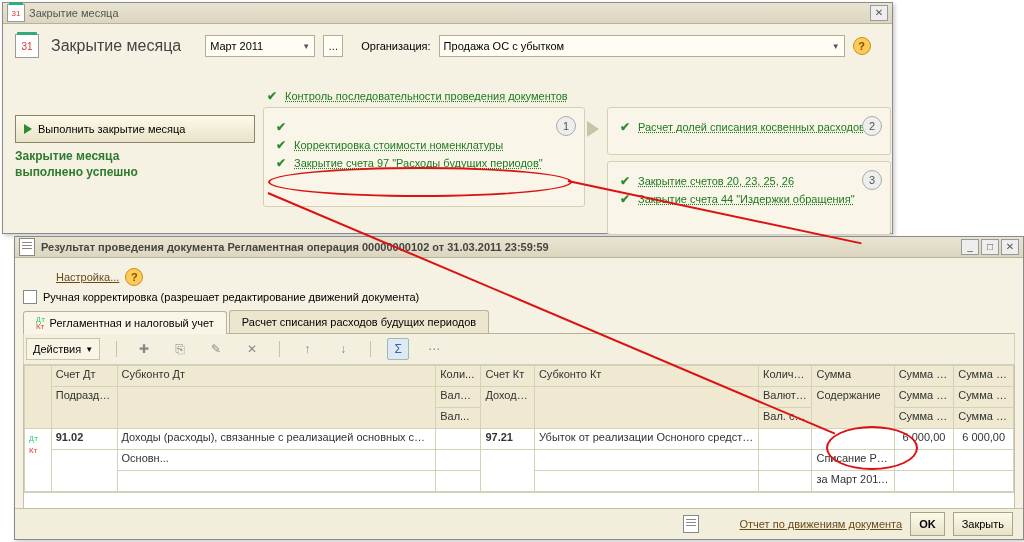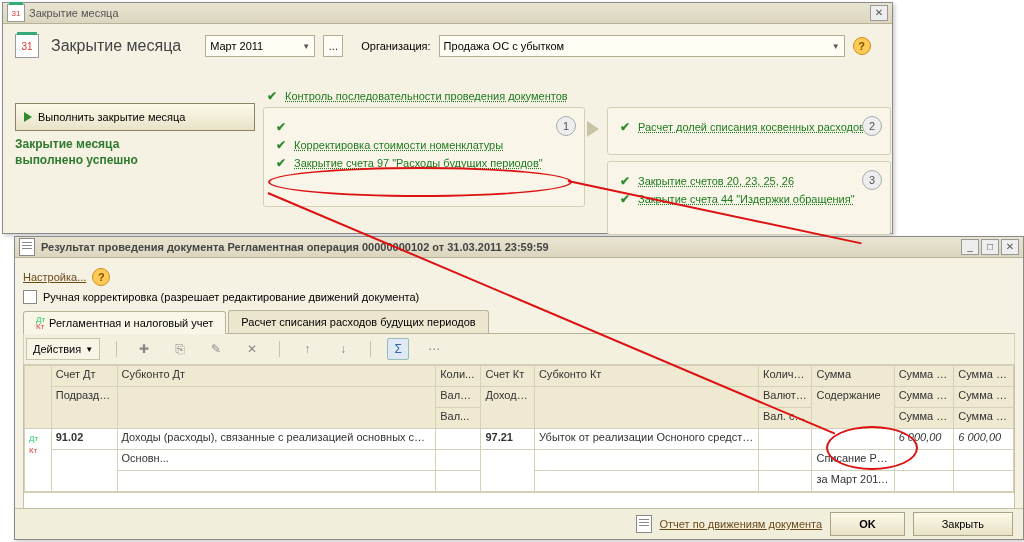--- a/index.html
+++ b/index.html
@@ -17,58 +17,58 @@
   .h-title { font-size:16px; color:#444; }
   .select { height:20px; border:1px solid #b3ad94; background:#fffdf4; display:flex; align-items:center; padding:0 4px; }
   .select .caret { margin-left:auto; font-size:8px; color:#555; }
   .dots-btn { width:18px; height:20px; border:1px solid #b3ad94; background:#fffdf4; display:flex; align-items:center; justify-content:center; font-size:10px; }
   .help-icon { width:16px; height:16px; border-radius:50%; background:#ffca55; border:1px solid #c98f1e; display:flex; align-items:center; justify-content:center; color:#7a5100; font-weight:bold; font-size:11px; }
 
   .link-row { display:flex; align-items:center; gap:6px; margin:4px 0; }
   .check { color:#2e8b2e; font-weight:bold; font-size:12px; width:14px; text-align:center; }
   a.green { color:#1e7a1e; text-decoration:underline dotted; cursor:pointer; }
   
-  .left-col { position:absolute; left:12px; top:100px; width:240px; }
+  .left-col { position:absolute; left:12px; top:112px; width:240px; }
   .big-btn { height:26px; border:1px solid #8a8468; background:linear-gradient(#fdfae9,#e8e2c7); display:flex; align-items:center; padding:0 8px; margin-bottom:6px; cursor:pointer; }
   .big-btn.play::before { content:""; border-left:8px solid #2e8b2e; border-top:5px solid transparent; border-bottom:5px solid transparent; margin-right:6px; }
   .status { color:#2e7a2e; font-weight:bold; font-size:12px; line-height:1.3; margin-top:6px; }
 
   .panel { position:absolute; border:1px solid #d5cfb5; background:#f9f6e9; border-radius:3px; padding:8px 10px; }
   .panel .num { position:absolute; right:8px; top:8px; width:18px; height:18px; border-radius:50%; background:#eee; border:1px solid #aaa; display:flex; align-items:center; justify-content:center; font-size:11px; color:#555; }
   .arrow-right { position:absolute; width:0; height:0; border-left:12px solid #c9c3a8; border-top:8px solid transparent; border-bottom:8px solid transparent; }
 
   .red-oval { position:absolute; border:2px solid #d11; border-radius:50%; background:transparent; pointer-events:none; }
   .red-line { position:absolute; background:#d11; height:1.5px; transform-origin:left center; pointer-events:none; }
 
   
   #win2 { left:14px; top:236px; width:1008px; height:302px; }
   .win2-body { padding:6px 8px; background:#f5f1e3; height:calc(100% - 20px - 30px); overflow:hidden; }
   .row-inline { display:flex; align-items:center; gap:6px; margin:4px 0; }
   .checkbox { width:12px; height:12px; border:1px solid #888; background:#fff; }
   .tabs { display:flex; border-bottom:1px solid #b8b298; margin-top:6px; }
   .tab { padding:4px 12px; border:1px solid #b8b298; border-bottom:none; background:#ece6cf; margin-right:2px; border-radius:3px 3px 0 0; cursor:pointer; display:flex; align-items:center; gap:4px; }
   .tab.active { background:#f9f6e8; position:relative; top:1px; }
   .dtKt { font-size:8px; line-height:7px; }
-  .dtKt .d { color:#2c6; } .dtKt .k { color:#d44; }
+  .dtKt .d { color:#2c6;font-family:Liberation Mono, monospace; } .dtKt .k { color:#d44; }
 
   .toolbar { display:flex; align-items:center; gap:14px; padding:4px 2px; border:1px solid #d5cfb5; border-top:none; background:#f4f0df; }
   .tbtn { width:20px; height:20px; border:1px solid transparent; display:flex; align-items:center; justify-content:center; color:#888; font-size:12px; border-radius:2px; }
   .actions-btn { padding:0 6px; height:20px; border:1px solid #c9c3a8; background:#f8f5e6; display:flex; align-items:center; gap:4px; }
   .tsep { width:1px; height:16px; background:#c9c3a8; margin:0 2px; }
 
   .grid { border:1px solid #c6c0a6; border-top:none; background:#fff; }
   .gh { background:#efe9d2; }
   table { border-collapse:collapse; width:100%; table-layout:fixed; }
   th, td { border:1px solid #d5d0b8; padding:2px 4px; font-size:11px; color:#333; vertical-align:top; height:16px; overflow:hidden; white-space:nowrap; text-overflow:ellipsis; }
   th { font-weight:normal; text-align:left; background:#efe9d2; }
-  td.num { text-align:left;font-style:italic; }
+  td.num { text-align:center; }
 
   .footer { position:absolute; bottom:0; left:0; right:0; height:30px; border-top:1px solid #c6c0a6; background:#f2eedc; display:flex; align-items:center; justify-content:flex-end; gap:8px; padding:0 10px; }
-  .foot-btn { height:22px; padding:0 28px; border:1px solid #a9a387; background:linear-gradient(#fdfae9,#e8e2c7); display:flex; align-items:center; cursor:pointer; }
-  a.brown { color:#6b4a17; text-decoration:underline; cursor:pointer; }
+  .foot-btn { height:22px; padding:0 8px; border:1px solid #a9a387; background:linear-gradient(#fdfae9,#e8e2c7); display:flex; align-items:center; cursor:pointer; }
+  a.brown { color:#6b4a17; text-decoration:underline; cursor:pointer;margin-left:33px; }
   .doc-icon { width:14px; height:16px; background:#fff; border:1px solid #888; position:relative; }
   .doc-icon::after{ content:""; position:absolute; left:2px; top:3px; right:2px; height:1px; background:#888; box-shadow:0 3px 0 #888, 0 6px 0 #888; }
 </style>
 </head>
 <body>
 
 <div id="win1" class="window">
   <div class="titlebar">
     <span class="calendar-icon">31</span>
     <span>Закрытие месяца</span>

